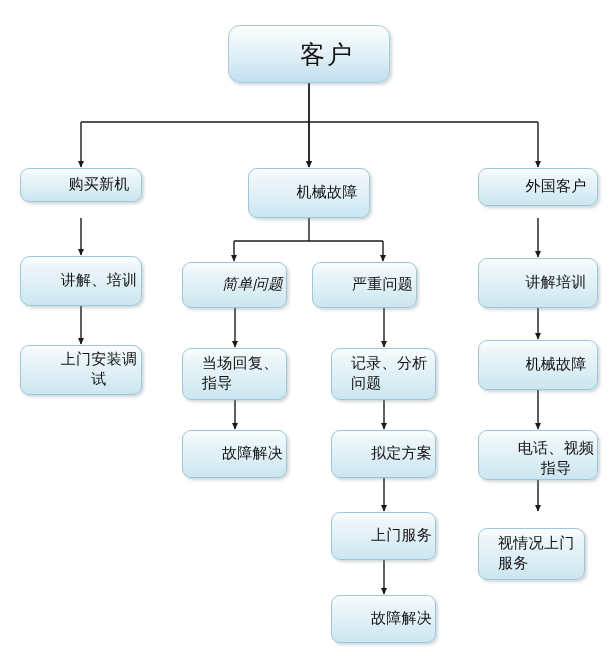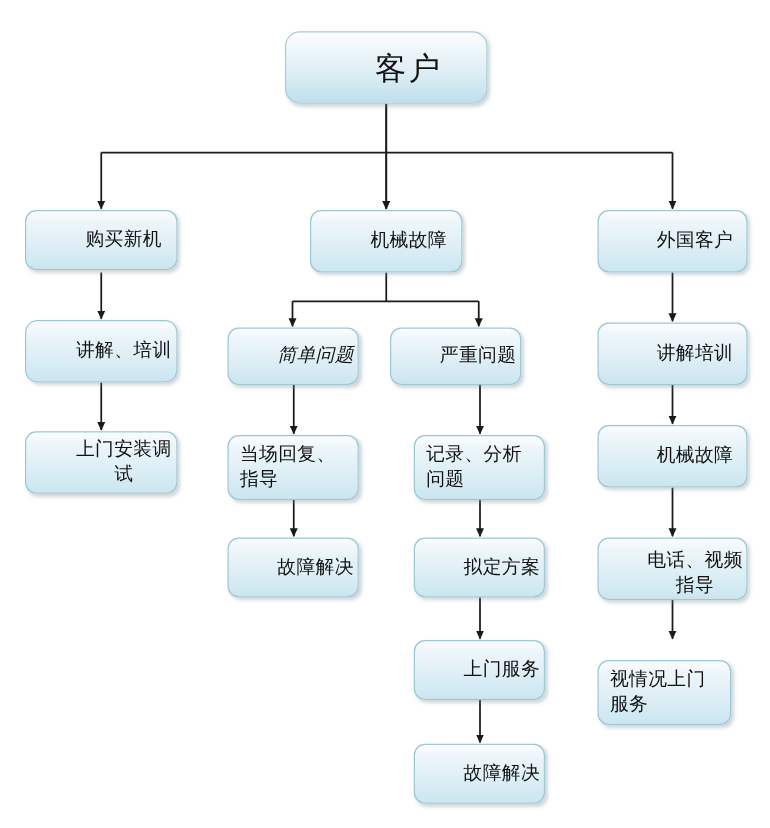--- a/index.html
+++ b/index.html
@@ -41,21 +41,21 @@
     z-index: 2;
   }
   .node.center {
     justify-content: center;
     text-align: center;
     padding-left: 36px;
   }
   .node.left {
     justify-content: flex-start;
     text-align: left;
-    padding-left: 9px;
+    padding-left: 19px;
     padding-right: 5px;
   }
   .node.root {
     font-size: 25px;
     letter-spacing: 2px;
     border-radius: 12px;
     border-color: #a7cbd8;
     background: linear-gradient(to bottom, #fdfeff 0%, #f1f8fb 20%, #dcedf5 60%, #bfdfed 100%);
   }
   .node .label {
@@ -93,21 +93,21 @@
       <line x1="538" y1="122" x2="538" y2="167" stroke="#1a1a1a" stroke-width="1.4" marker-end="url(#arrow)"></line>
       <line x1="309" y1="218" x2="309" y2="241" stroke="#1a1a1a" stroke-width="1.4"></line>
       <line x1="234" y1="241" x2="383" y2="241" stroke="#1a1a1a" stroke-width="1.4"></line>
       <line x1="234" y1="241" x2="234" y2="261" stroke="#1a1a1a" stroke-width="1.4" marker-end="url(#arrow)"></line>
       <line x1="383" y1="241" x2="383" y2="261" stroke="#1a1a1a" stroke-width="1.4" marker-end="url(#arrow)"></line>
     </svg>
   <div id="nodes">
       <div class="node center root" style="left: 228px; top: 25px; width: 162px; height: 58px;">
         <span class="label">客户</span>
       </div>
-      <div class="node center" style="left: 20px; top: 168px; width: 122px; height: 48px;">
+      <div class="node center" style="left: 20px; top: 168px; width: 122px; height: 34px;">
         <span class="label">购买新机</span>
       </div>
       <div class="node center" style="left: 20px; top: 256px; width: 122px; height: 50px; border-radius: 10px;">
         <span class="label">讲解、培训</span>
       </div>
       <div class="node center" style="left: 20px; top: 345px; width: 122px; height: 50px;">
         <span class="label">上门安装调试</span>
       </div>
       <div class="node center" style="left: 248px; top: 168px; width: 122px; height: 50px;">
         <span class="label">机械故障</span>
@@ -129,21 +129,21 @@
       </div>
       <div class="node center" style="left: 331px; top: 430px; width: 105px; height: 48px;">
         <span class="label">拟定方案</span>
       </div>
       <div class="node center" style="left: 331px; top: 512px; width: 105px; height: 48px;">
         <span class="label">上门服务</span>
       </div>
       <div class="node center" style="left: 331px; top: 595px; width: 105px; height: 48px;">
         <span class="label">故障解决</span>
       </div>
-      <div class="node center" style="left: 478px; top: 168px; width: 120px; height: 50px;">
+      <div class="node center" style="left: 478px; top: 168px; width: 120px; height: 38px;">
         <span class="label">外国客户</span>
       </div>
       <div class="node center" style="left: 478px; top: 258px; width: 120px; height: 50px; text-align: center;">
         <span class="label">讲解培训</span>
       </div>
       <div class="node center" style="left: 478px; top: 340px; width: 120px; height: 50px;">
         <span class="label">机械故障</span>
       </div>
       <div class="node center" style="left: 478px; top: 430px; width: 120px; height: 50px; align-items: flex-end;">
         <span class="label">电话、视频指导</span>

